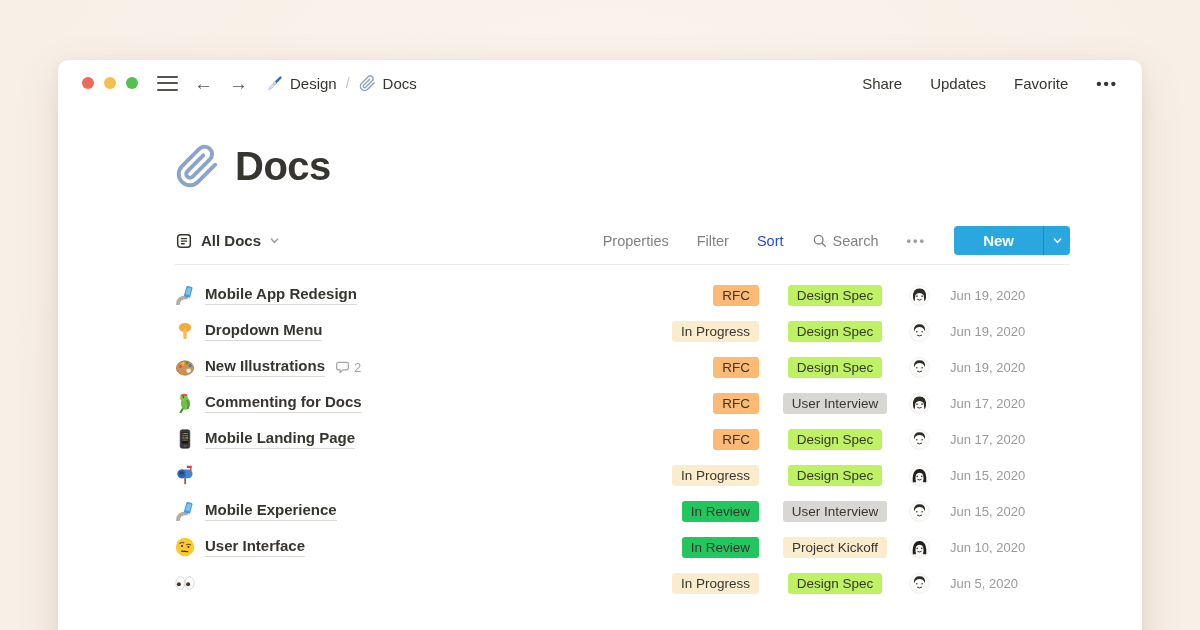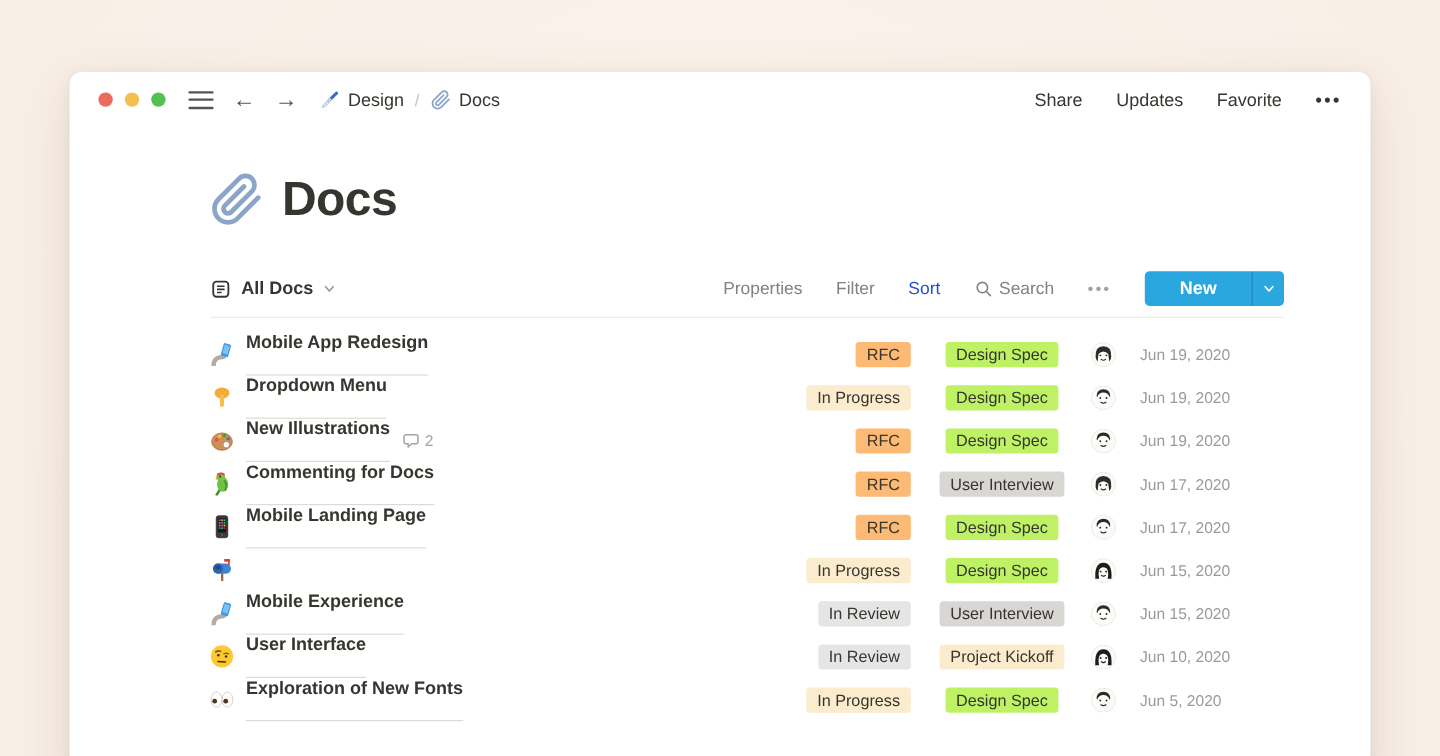--- a/index.html
+++ b/index.html
@@ -53,31 +53,31 @@
   .new-btn { display:flex; align-items:stretch; background:#2ba7e0; border-radius:4px; height:29px; overflow:hidden; cursor:pointer; }
   .new-btn .new-label { color:#fff; font-size:15px; font-weight:700; padding:0 29px; display:flex; align-items:center; }
   .new-btn .btn-div { width:1px; background:rgba(0,0,0,0.18); }
   .new-btn .new-caret { width:26px; display:flex; align-items:center; justify-content:center; color:#fff; }
   .new-btn .new-caret svg { width:11px; height:11px; }
   
   .rows { margin-top:12px; }
   .row { display:flex; align-items:center; height:36px; cursor:pointer; }
   .row-icon { width:20px; height:20px; margin-right:10px; flex:none; }
   .row-icon svg { width:20px; height:20px; }
-  .row-title { font-size:15px; font-weight:600; color:#37352f; border-bottom:1px solid #dcdbd8; padding-bottom:18px; white-space:nowrap; }
+  .row-title { font-size:15px; font-weight:600; color:#37352f; border-bottom:1px solid #dcdbd8; padding-bottom:2px; white-space:nowrap; }
   .comments { display:flex; align-items:center; gap:4px; margin-left:10px; color:#a5a4a1; }
   .comments svg { width:15px; height:15px; }
   .comments .cnum { font-size:13px; }
   .spacer { flex:1; }
   .col-status { width:135px; display:flex; justify-content:flex-end; flex:none; }
   .col-tag { width:130px; margin-left:11px; display:flex; justify-content:center; flex:none; }
   .pill { height:21px; line-height:21px; padding:0 9px; border-radius:3px; font-size:13.5px; color:#37352f; white-space:nowrap; }
   .pill-green { background:#fdba74; }
   .pill-yellow { background:#fbeccd; }
-  .pill-red { background:#e5e5e5; }
+  .pill-red { background:#22c55e; }
   .pill-blue { background:#bef264; }
   .pill-gray { background:#d8d7d4; }
   .avatar { width:21px; height:21px; margin-left:9px; flex:none; border-radius:50%; overflow:hidden; }
   .avatar svg { width:21px; height:21px; }
   .col-date { width:120px; margin-left:20px; font-size:13px; color:#9b9a97; flex:none; white-space:nowrap; }
   .icon-defs { position:absolute; width:0; height:0; overflow:hidden; }
 </style>
 </head>
 <body>
 
@@ -435,21 +435,20 @@
     <span class="avatar"><svg>
               <use href="#avatar-woman-b"></use>
             </svg></span>
     <span class="col-date">Jun 10, 2020</span>
   </div>
 
   <div class="row">
     <span class="row-icon"><svg>
               <use href="#eyes-icon"></use>
             </svg></span>
-    <span class="row-title">Exploration of New Fonts</span>
 
     <span class="spacer"></span>
     <span class="col-status">
             <span class="pill pill-yellow">In Progress</span>
           </span>
     <span class="col-tag">
             <span class="pill pill-blue">Design Spec</span>
           </span>
     <span class="avatar"><svg>
               <use href="#avatar-man"></use>

